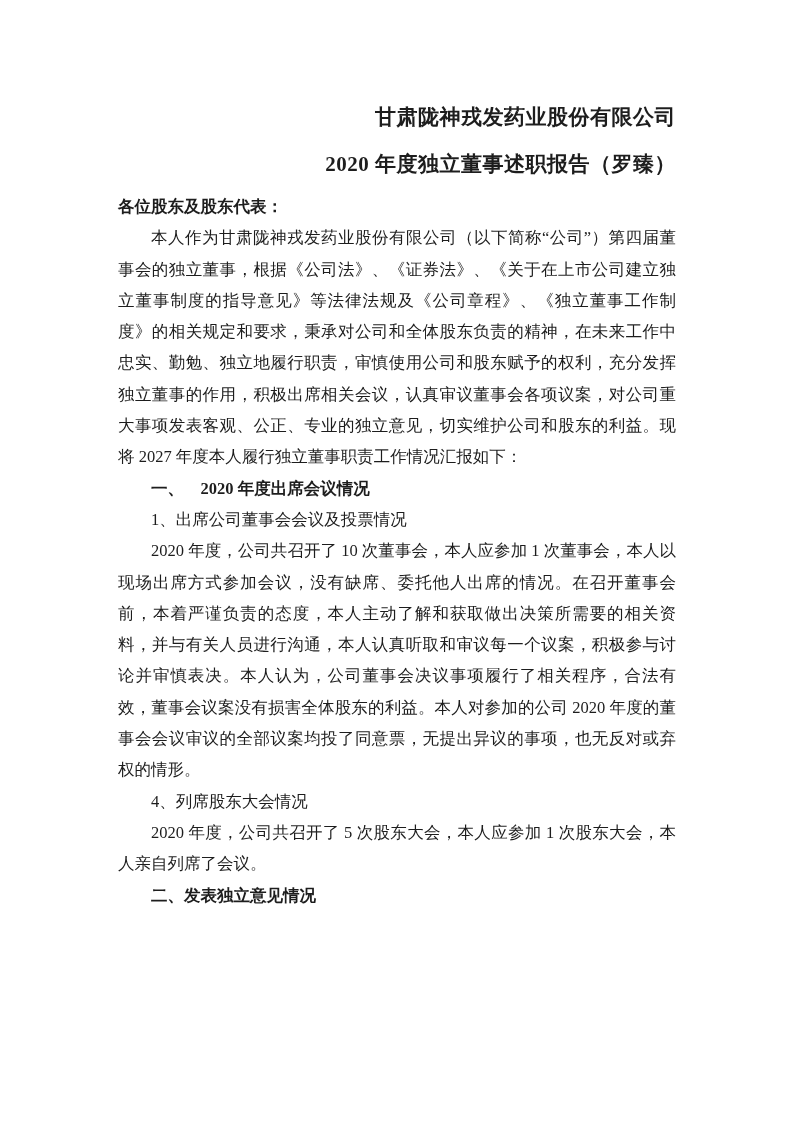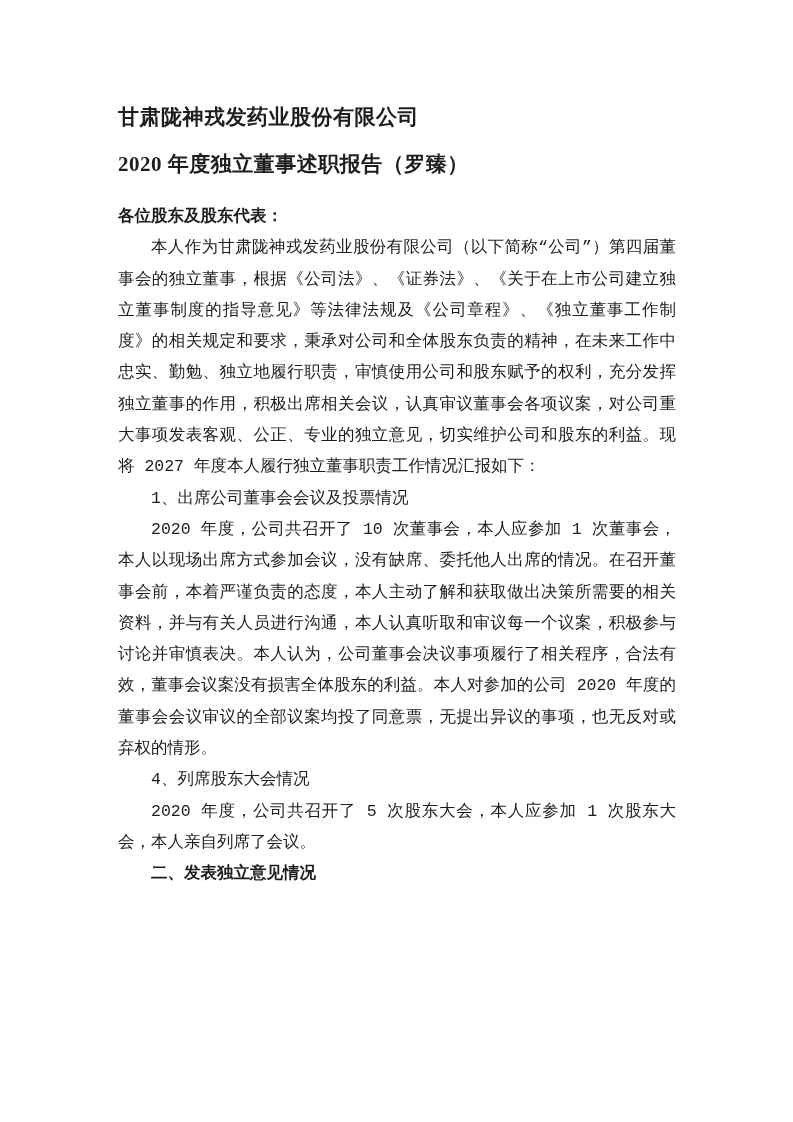--- a/index.html
+++ b/index.html
@@ -19,29 +19,28 @@
   .content {
     position: absolute;
     left: 118px;
     top: 94px;
     width: 558px;
   }
   .doc-title {
     font-size: 21px;
     line-height: 47px;
     font-weight: bold;
-    text-align: left;
+    text-align: right;
     letter-spacing: 0.5px;
   }
   .body-text {
-    margin-top: 13px;
+    margin-top: 3px;
     font-size: 16.5px;
     line-height: 31.3px;
     text-align: justify;
-    font-family: Liberation Mono, monospace;
   }
   .body-text p {
     margin: 0;
     padding: 0;
   }
   .salutation {
     font-weight: bold;
   }
   .para {
     text-indent: 2em;
@@ -63,20 +62,21 @@
     <div class="doc-title">
       <div>甘肃陇神戎发药业股份有限公司</div>
       <div>2020 年度独立董事述职报告（罗臻）</div>
     </div>
 
     <div class="body-text">
       <p class="salutation">各位股东及股东代表：</p>
 
       <p class="para">本人作为甘肃陇神戎发药业股份有限公司（以下简称“公司”）第四届董事会的独立董事，根据《公司法》、《证券法》、《关于在上市公司建立独立董事制度的指导意见》等法律法规及《公司章程》、《独立董事工作制度》的相关规定和要求，秉承对公司和全体股东负责的精神，在未来工作中忠实、勤勉、独立地履行职责，审慎使用公司和股东赋予的权利，充分发挥独立董事的作用，积极出席相关会议，认真审议董事会各项议案，对公司重大事项发表客观、公正、专业的独立意见，切实维护公司和股东的利益。现将 2027 年度本人履行独立董事职责工作情况汇报如下：</p>
 
+      <p class="heading">一、　2020 年度出席会议情况</p>
 
       <p class="subheading">1、出席公司董事会会议及投票情况</p>
 
       <p class="para">2020 年度，公司共召开了 10 次董事会，本人应参加 1 次董事会，本人以现场出席方式参加会议，没有缺席、委托他人出席的情况。在召开董事会前，本着严谨负责的态度，本人主动了解和获取做出决策所需要的相关资料，并与有关人员进行沟通，本人认真听取和审议每一个议案，积极参与讨论并审慎表决。本人认为，公司董事会决议事项履行了相关程序，合法有效，董事会议案没有损害全体股东的利益。本人对参加的公司 2020 年度的董事会会议审议的全部议案均投了同意票，无提出异议的事项，也无反对或弃权的情形。</p>
 
       <p class="subheading">4、列席股东大会情况</p>
 
       <p class="para">2020 年度，公司共召开了 5 次股东大会，本人应参加 1 次股东大会，本人亲自列席了会议。</p>
 
       <p class="heading">二、发表独立意见情况</p>

